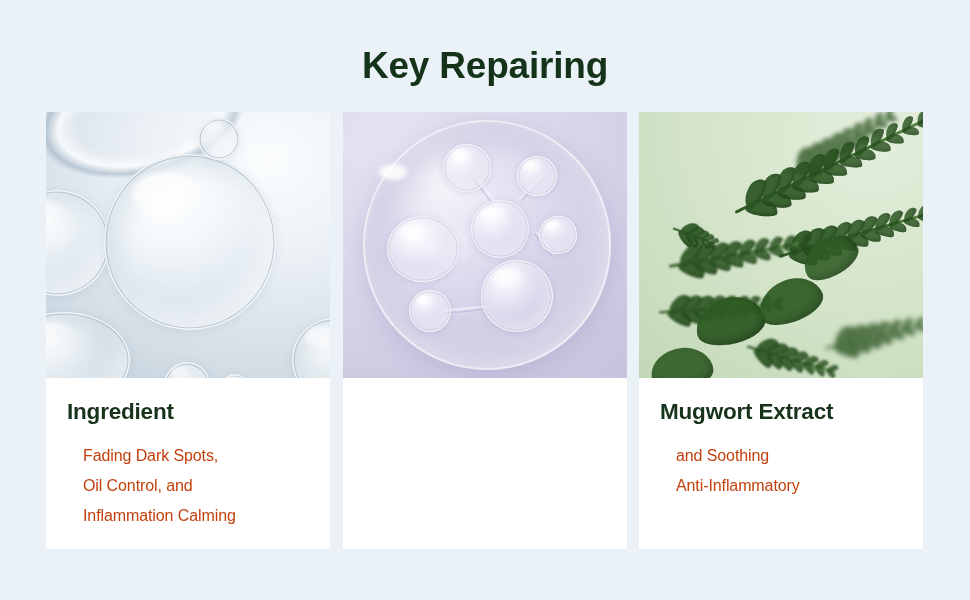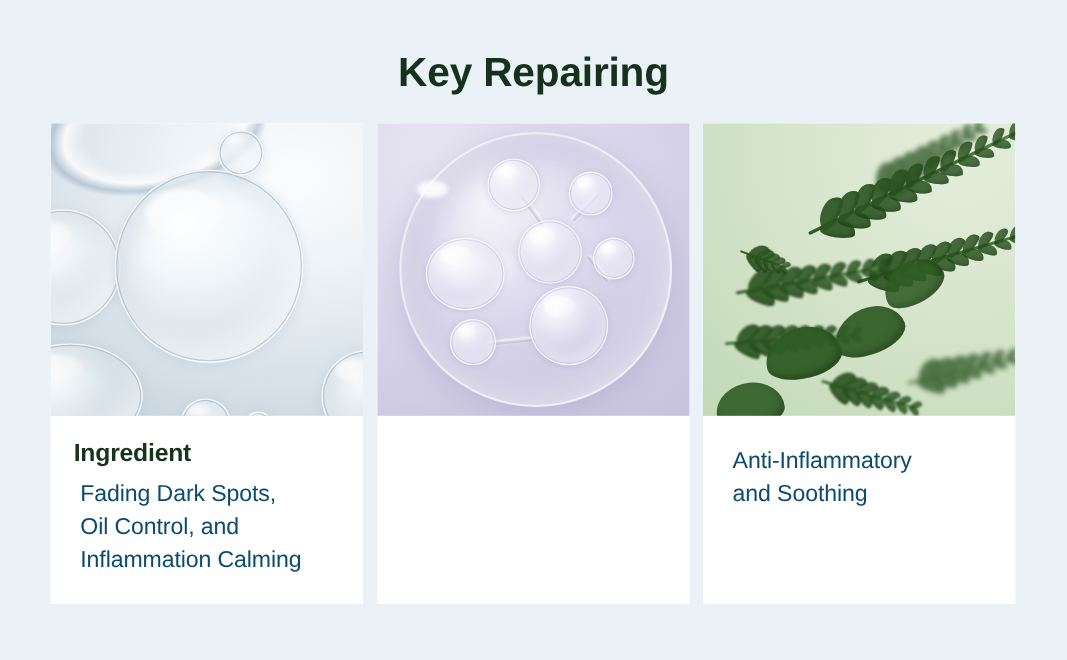--- a/index.html
+++ b/index.html
@@ -63,26 +63,26 @@
     font-size: 22.5px;
     font-weight: bold;
     color: #17331c;
     line-height: 27px;
     letter-spacing: -0.2px;
     margin: 0 0 9px 0;
     white-space: nowrap;
   }
 
   .card-desc {
-    font-size: 21px;
+    font-size: 16px;
     font-weight: normal;
-    color: #0c4a6e;
+    color: #c2410c;
     line-height: 30px;
     letter-spacing: -0.1px;
-    margin: 6px;
+    margin: 16px;
   }
 
   
   .img-bubbles {
     background:
       radial-gradient(120% 100% at 78% 18%, #fbfdfe 0%, #eef3f7 32%, #dce5ec 62%, #c6d3dd 100%);
   }
   .img-bubbles::before {
     content: "";
     position: absolute;
@@ -449,20 +449,21 @@
             <div class="leaflet up" style="width: 15px; height: 7.5px; left: 62px; top: -3.5px; opacity: 0.8;"></div>
             <div class="leaflet down" style="width: 15px; height: 7.5px; left: 62px; top: 4px; opacity: 0.8;"></div>
           </div>
           <div class="blade" style="left: 56px; top: 186px; width: 70px; height: 46px; opacity: 0.95; transform: rotate(-14deg);"></div>
           <div class="blade" style="left: 118px; top: 168px; width: 66px; height: 42px; opacity: 0.92; transform: rotate(-22deg);"></div>
           <div class="blade" style="left: 162px; top: 126px; width: 58px; height: 38px; opacity: 0.88; transform: rotate(-30deg);"></div>
           <div class="blade" style="left: 12px; top: 236px; width: 62px; height: 40px; opacity: 0.9; transform: rotate(-6deg);"></div>
         </div>
     </div>
     <div class="card-body">
+      <div class="card-title">Mugwort Extract</div>
       <div class="card-desc">
+        <div>and Soothing</div>
         <div>Anti-Inflammatory</div>
-        <div>and Soothing</div>
       </div>
     </div>
   </div>
 
 </div>
 
 </body></html>

